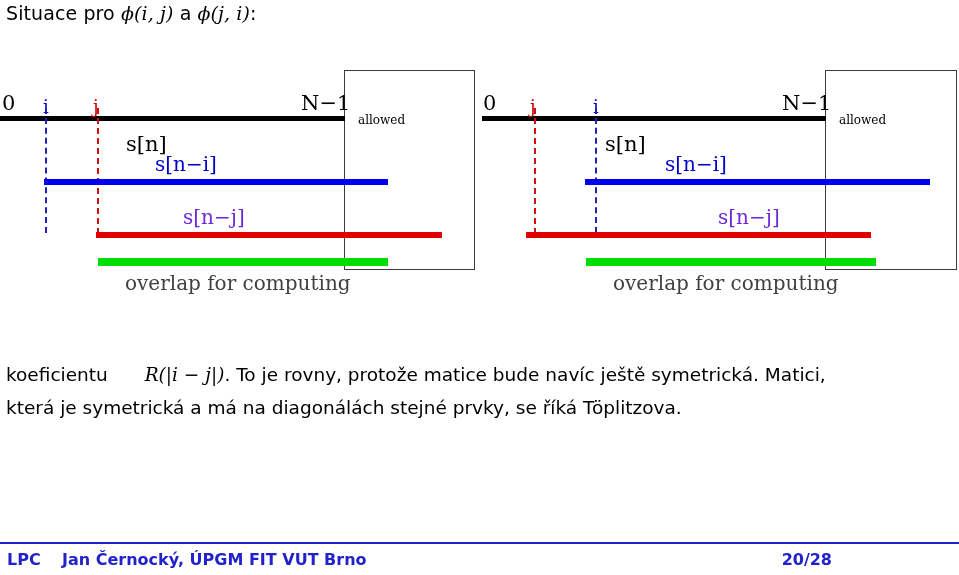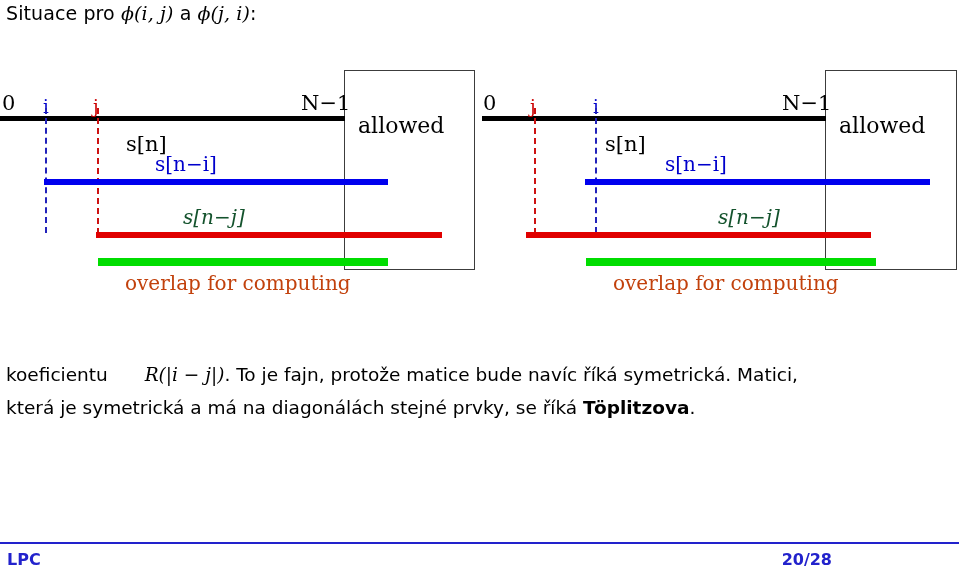--- a/index.html
+++ b/index.html
@@ -52,21 +52,21 @@
   
   .allowed-box {
     position: absolute;
     border: 1.2px solid #3c3c3c;
     background: transparent;
     box-sizing: border-box;
   }
   .allowed-label {
     position: absolute;
     font-family: "DejaVu Serif", serif;
-    font-size: 22px;
+    font-size: 12px;
     color: #000;
     white-space: nowrap;
   }
 
   
   .axis-line {
     position: absolute;
     height: 5px;
     background: #000000;
   }
@@ -113,40 +113,40 @@
   .bar.green { background: #00dd00; height: 8px; }
 
   .bar-label {
     position: absolute;
     font-family: "DejaVu Serif", serif;
     font-size: 20px;
     white-space: nowrap;
     line-height: 1;
   }
   .bar-label.blue  { color: #0000cc; }
-  .bar-label.red   { color: #14532d; font-style: italic; }
-  .bar-label.green { color: #c2410c; }
+  .bar-label.red   { color: #6d28d9; }
+  .bar-label.green { color: #404040; }
 
   
   #body-text {
     position: absolute;
     left: 6px;
     top: 358px;
     width: 948px;
     font-family: "DejaVu Sans", sans-serif;
     font-size: 18.5px;
     line-height: 33px;
     color: #000;
   }
   #body-text .math {
     font-family: "DejaVu Serif", serif;
     font-style: italic;
     margin-left: 31px;
   }
-  #body-text .bold { font-weight: bold; text-align: center; }
+  #body-text .bold { font-weight: normal; text-align: center; }
   #body-text .arrow { font-family: "DejaVu Sans", sans-serif; }
   .tline { white-space: nowrap; }
 
   
   #footer-rule {
     position: absolute;
     left: 0;
     top: 542px;
     width: 959px;
     height: 2px;
@@ -224,24 +224,25 @@
     <div class="bar-label red" style="left:239px; top:145px;">s[n−j]</div>
     <div class="bar red" style="left:47px; top:170px; width:345px;"></div>
 
     <div class="bar green" style="left:107px; top:196px; width:290px;"></div>
     <div class="bar-label green" style="left:134px; top:211px;">overlap for computing</div>
   </div>
 </div>
 
 <div id="body-text">
   <div class="tline">
-    <span>koeficientu </span><span class="math">R(|i − j|)</span><span>. To je fajn, protože matice bude navíc říká symetrická. Matici,</span>
+    <span>koeficientu </span><span class="math">R(|i − j|)</span><span>. To je rovny, protože matice bude navíc ještě symetrická. Matici,</span>
   </div>
   <div class="tline">
     <span>která je symetrická a má na diagonálách stejné prvky, se říká </span><span class="bold">Töplitzova</span><span>.</span>
   </div>
 </div>
 
 <div id="footer-rule"></div>
 <div id="footer">
   <span class="f-left">LPC</span>
+  <span class="f-mid">Jan Černocký, ÚPGM FIT VUT Brno</span>
   <span class="f-right">20/28</span>
 </div>
 
 </body></html>

